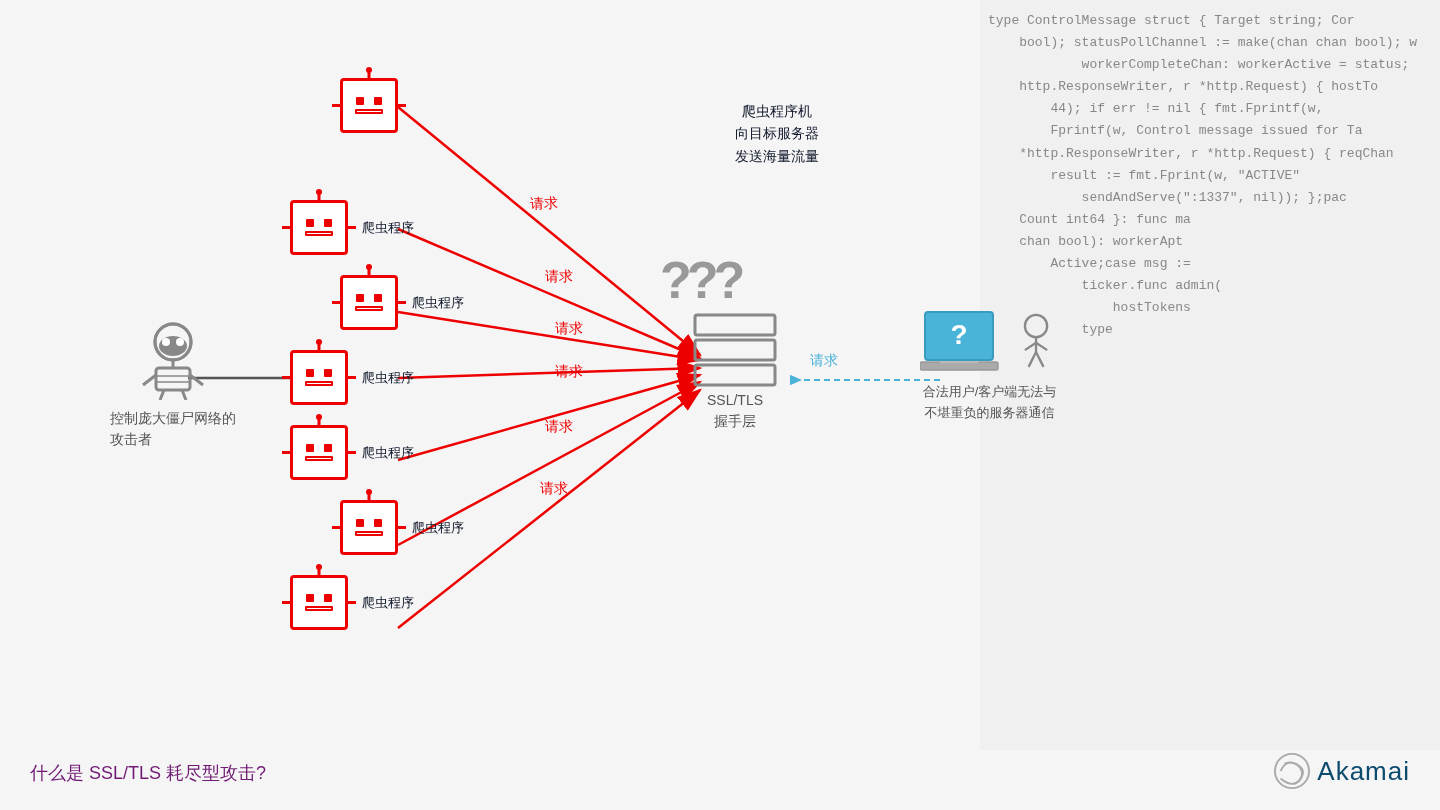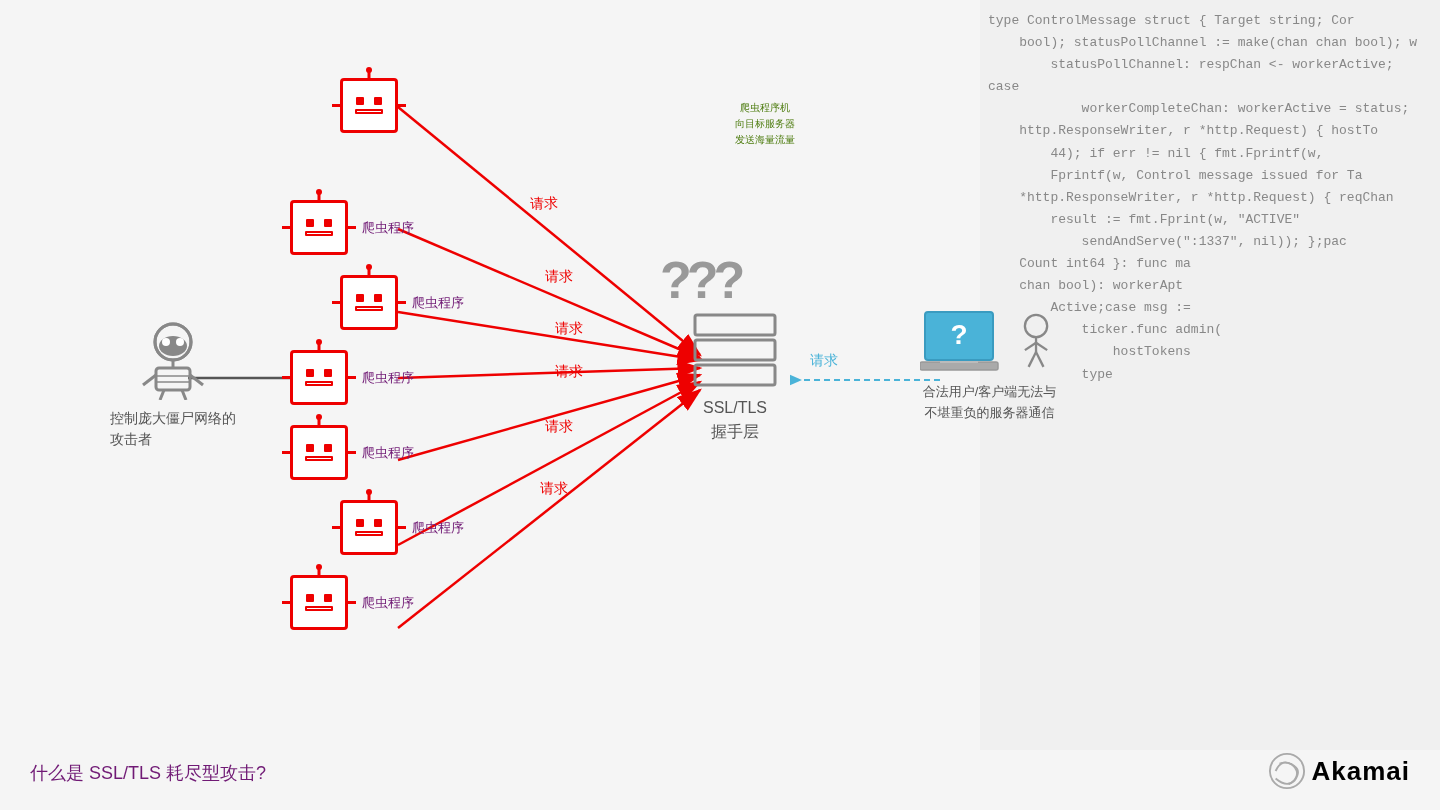--- a/index.html
+++ b/index.html
@@ -126,63 +126,62 @@
     .robot-connector-right {
       width: 8px;
       height: 3px;
       background: #e00;
       position: absolute;
       right: -11px;
     }
 
     .bot-label {
       font-size: 13px;
-      color: #701a75;
+      color: #0f172a;
       margin-left: 8px;
       white-space: nowrap;
     }
 
     
     .server-block {
       position: absolute;
       left: 690px;
       top: 310px;
       display: flex;
       flex-direction: column;
       align-items: center;
     }
     .server-icon {
       width: 90px;
     }
     .server-label {
-      font-size: 16px;
+      font-size: 14px;
       color: #555;
       text-align: center;
-      margin-top: 6px;
       line-height: 1.5;
     }
 
     
     .question-marks {
       position: absolute;
       left: 660px;
       top: 250px;
       font-size: 52px;
       color: #999;
       font-weight: bold;
       letter-spacing: -5px;
     }
 
     
     .top-label {
       position: absolute;
       top: 100px;
       left: 735px;
-      font-size: 10px;
-      color: #4d7c0f;
+      font-size: 14px;
+      color: #0f172a;
       text-align: center;
       line-height: 1.6;
     }
 
     
     .dashed-arrow-container {
       position: absolute;
       top: 370px;
       left: 790px;
       width: 155px;
@@ -243,42 +242,41 @@
       display: flex;
       align-items: center;
       gap: 6px;
     }
     .akamai-circle {
       width: 38px;
       height: 38px;
     }
     .akamai-text {
       font-size: 26px;
-      color: #000000;
-      font-weight: 700;
+      color: #0c4a6e;
+      font-weight: 400;
       letter-spacing: 1px;
     }
 
     
     .arrows-svg {
       position: absolute;
       top: 0;
       left: 0;
       width: 980px;
       height: 810px;
       pointer-events: none;
     }
   </style>
 </head>
 <body>
 
 <div class="code-bg">
   <div>type ControlMessage struct { Target string; Cor</div>
   <div>&nbsp;&nbsp;&nbsp;&nbsp;bool); statusPollChannel := make(chan chan bool); w</div>
-  <div>&nbsp;&nbsp;&nbsp;&nbsp;&nbsp;&nbsp;&nbsp;&nbsp;statusPollChannel: respChan &lt;- workerActive; case</div>
   <div>&nbsp;&nbsp;&nbsp;&nbsp;&nbsp;&nbsp;&nbsp;&nbsp;&nbsp;&nbsp;&nbsp;&nbsp;workerCompleteChan: workerActive = status;</div>
   <div>&nbsp;&nbsp;&nbsp;&nbsp;http.ResponseWriter, r *http.Request) { hostTo</div>
   <div>&nbsp;&nbsp;&nbsp;&nbsp;&nbsp;&nbsp;&nbsp;&nbsp;44); if err != nil { fmt.Fprintf(w,</div>
   <div>&nbsp;&nbsp;&nbsp;&nbsp;&nbsp;&nbsp;&nbsp;&nbsp;Fprintf(w, Control message issued for Ta</div>
   <div>&nbsp;&nbsp;&nbsp;&nbsp;*http.ResponseWriter, r *http.Request) { reqChan</div>
   <div>&nbsp;&nbsp;&nbsp;&nbsp;&nbsp;&nbsp;&nbsp;&nbsp;result := fmt.Fprint(w, "ACTIVE"</div>
   <div>&nbsp;&nbsp;&nbsp;&nbsp;&nbsp;&nbsp;&nbsp;&nbsp;&nbsp;&nbsp;&nbsp;&nbsp;sendAndServe(":1337", nil)); };pac</div>
   <div>&nbsp;&nbsp;&nbsp;&nbsp;Count int64 }: func ma</div>
   <div>&nbsp;&nbsp;&nbsp;&nbsp;chan bool): workerApt</div>
   <div>&nbsp;&nbsp;&nbsp;&nbsp;&nbsp;&nbsp;&nbsp;&nbsp;Active;case msg :=</div>

